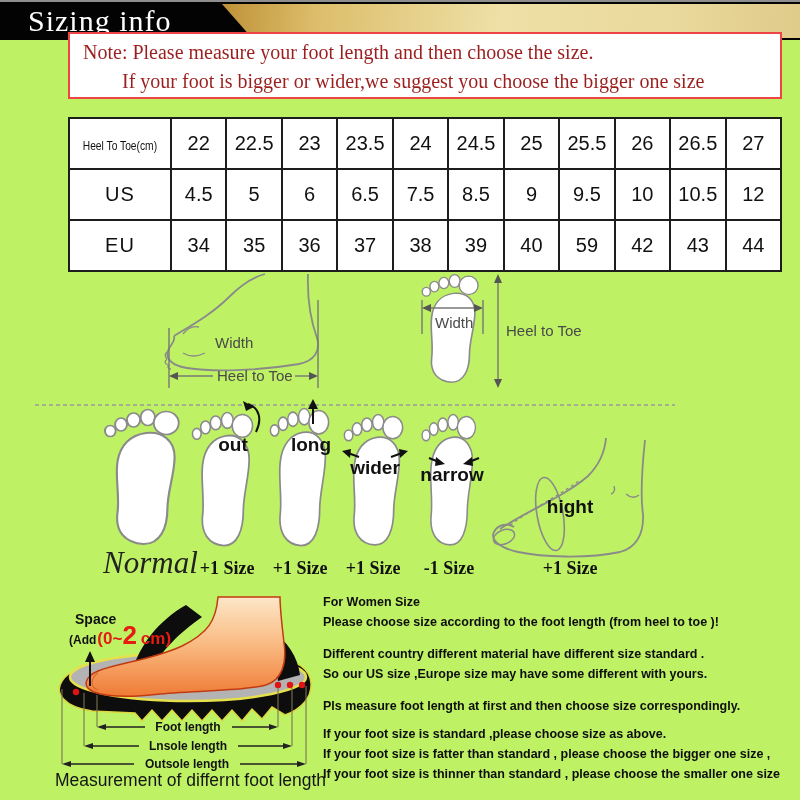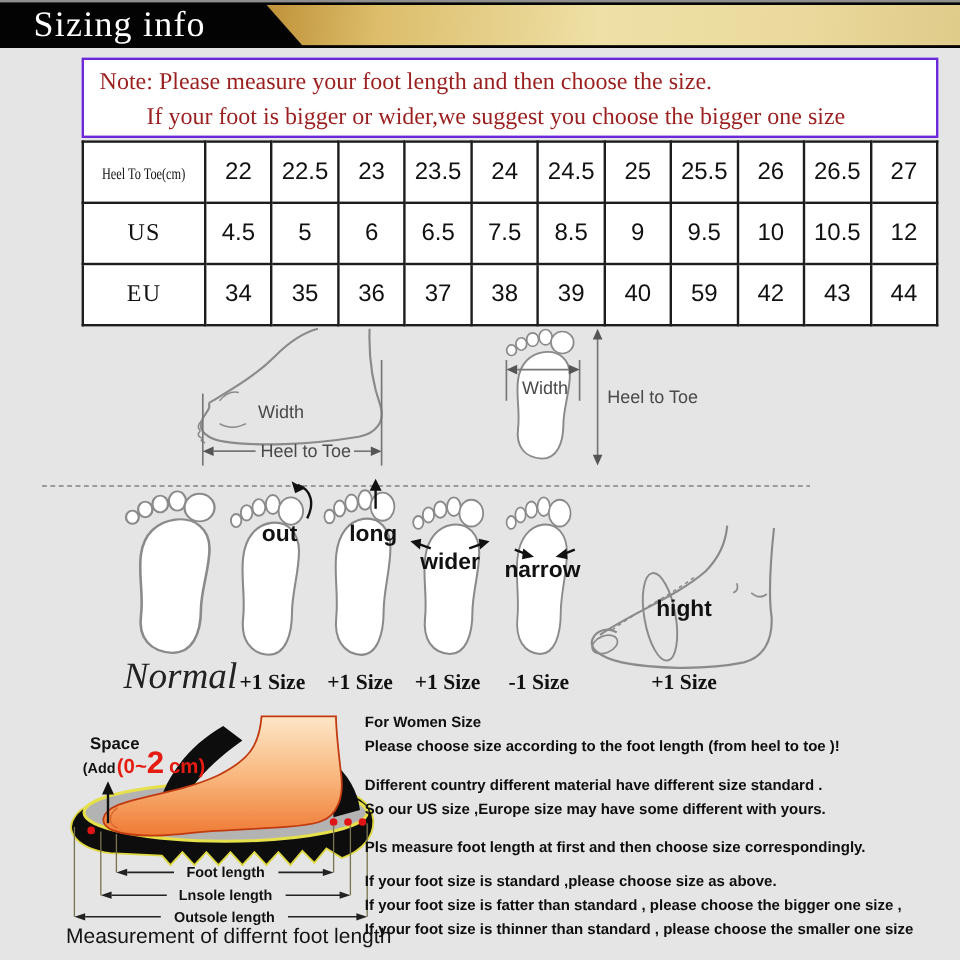--- a/index.html
+++ b/index.html
@@ -1,57 +1,57 @@
 <!DOCTYPE html>
 <html><head>
 <meta charset="utf-8">
 <style>
   html,body{margin:0;padding:0;background:#fff;}
-  #canvas{position:relative;width:800px;height:800px;background:#e5e5e5;overflow:hidden;
+  #canvas{position:relative;width:800px;height:800px;background:#bef264;overflow:hidden;
           font-family:"Liberation Sans",sans-serif;}
 
   
   .topbar{position:absolute;left:0;top:0;width:800px;height:40px;background:#030303;
           border-top:2px solid #8e8e8e;box-sizing:border-box;}
   .topbar-title{position:absolute;left:28px;top:0;height:38px;line-height:38px;
           font-family:"Liberation Serif",serif;font-size:30px;color:#ffffff;letter-spacing:1px;}
   .topbar-gold{position:absolute;left:222px;top:2px;right:0;bottom:2px;
           background:linear-gradient(95deg,#bf9138 0%,#dcbd6a 16%,#eee0a6 48%,#ead99c 78%,#dfcb8a 100%);
           clip-path:polygon(0 0,100% 0,100% 100%,30px 100%);}
 
   
-  .notebox{position:absolute;left:68px;top:48px;width:714px;height:67px;border:2px solid #6d28d9;
+  .notebox{position:absolute;left:68px;top:32px;width:714px;height:67px;border:2px solid #ef4444;
           box-sizing:border-box;font-family:"Liberation Serif",serif;color:#9b1f1f;
           font-size:20px;line-height:29px;padding-top:4px;background:#fff;}
   .note-l1{padding-left:13px;}
   .note-l2{padding-left:52px;}
 
   
   .sizetable{position:absolute;left:68px;top:117px;width:714px;border-collapse:collapse;table-layout:fixed;background:#fff;}
   .sizetable td{border:2px solid #1d1d1d;height:49px;text-align:center;vertical-align:middle;
           font-size:20px;color:#111;padding:0;}
-  .sizetable td.rowlabel{width:100px;font-family:Liberation Serif, serif;}
+  .sizetable td.rowlabel{width:100px;}
   .squish{display:inline-block;transform:scaleX(0.76);white-space:nowrap;font-size:13.5px;}
   .biglabel{font-size:26px;letter-spacing:1px;}
 
   
   svg{position:absolute;overflow:visible;}
   .mlabel{font-size:15px;fill:#4a4a4a;font-family:"Liberation Sans",sans-serif;}
   .ft-name{font-size:19px;font-weight:bold;fill:#111;font-family:"Liberation Sans",sans-serif;}
   .ft-size{font-size:18px;font-weight:bold;fill:#111;font-family:"Liberation Serif",serif;}
   .normal-label{font-size:31px;font-style:italic;fill:#222;font-family:"Liberation Serif",serif;}
   .space-t1{font-size:14px;font-weight:bold;fill:#111;font-family:"Liberation Sans",sans-serif;}
   .add-small{font-size:12px;font-weight:bold;fill:#111;}
   .add-red{font-size:17px;font-weight:bold;fill:#e41c12;}
   .add-big{font-size:26px;font-weight:bold;fill:#e41c12;}
   .shoelabel{font-size:12px;font-weight:bold;fill:#111;font-family:"Liberation Sans",sans-serif;}
 
   
   .caption{position:absolute;left:55px;top:770px;font-size:17.5px;font-weight:normal;color:#141414;}
-  .infopanel{position:absolute;left:304px;top:592px;width:470px;font-size:12.5px;font-weight:bold;
+  .infopanel{position:absolute;left:323px;top:592px;width:470px;font-size:12.5px;font-weight:bold;
           color:#0e0e0e;line-height:20px;}
   .gap12{margin-top:12px;}
   .gap8{margin-top:8px;}
 </style>
 </head>
 <body>
 
 <div id="canvas">
 
   <div class="topbar">

